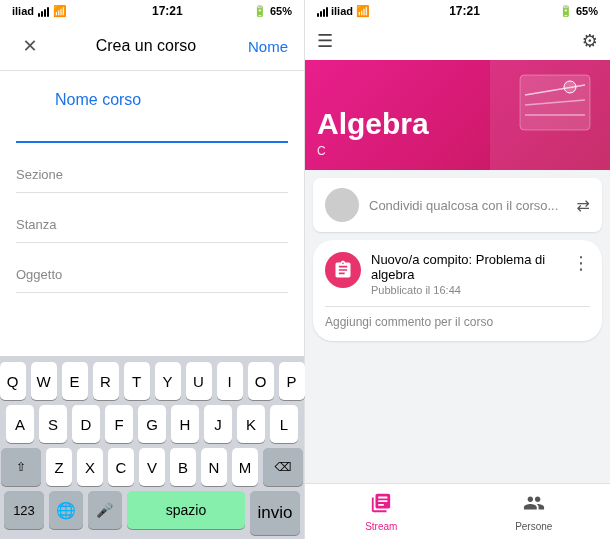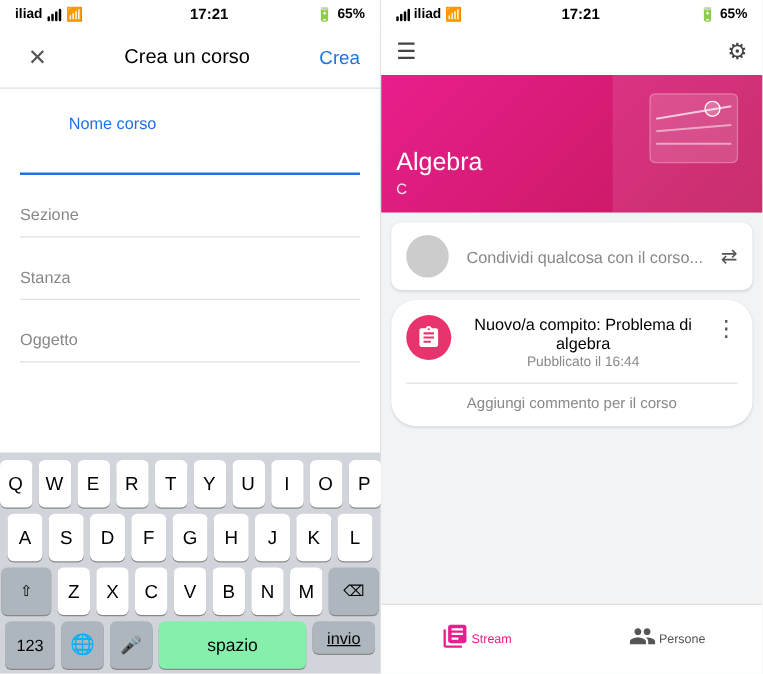--- a/index.html
+++ b/index.html
@@ -77,21 +77,21 @@
       border-bottom: 1px solid #e0e0e0;
       padding-bottom: 6px;
       position: relative;
     }
 
     .form-field.active {
       border-bottom: 2px solid #1a73e8;
     }
 
     .form-label {
-      font-size: 13px;
+      font-size: 16px;
       color: #1a73e8;
       margin-bottom: 4px;
       padding-left: 39px;
     }
 
     .form-label-inactive {
       font-size: 13px;
       color: #888;
       margin-bottom: 4px;
     }
@@ -208,29 +208,28 @@
       align-items: center;
       justify-content: center;
       font-size: 14px;
       cursor: pointer;
       box-shadow: 0 1px 0 #888;
     }
 
     .key-return {
       background: #adb5bd;
       border-radius: 5px;
-      height: 26px;
+      height: 44px;
       width: 50px;
       display: flex;
       align-items: center;
       justify-content: center;
-      font-size: 13px;
+      font-size: 17px;
       cursor: pointer;
       box-shadow: 0 1px 0 #888;
-      text-decoration: underline;
     }
 
     
     .right-panel {
       width: 305px;
       height: 539px;
       background: #f1f3f4;
       display: flex;
       flex-direction: column;
     }
@@ -286,36 +285,35 @@
     }
 
     .banner-lines {
       position: absolute;
       right: 10px;
       top: 10px;
     }
 
     .course-name {
       color: #fff;
-      font-size: 20px;
-      font-weight: 400;
+      font-size: 30px;
+      font-weight: 700;
       line-height: 1.2;
     }
 
     .course-sub {
       color: rgba(255,255,255,0.85);
       font-size: 12px;
       margin-top: 2px;
     }
 
     .stream-content {
       flex: 1;
       overflow-y: auto;
       padding: 8px;
-      text-align: center;
     }
 
     .share-card {
       background: #fff;
       border-radius: 8px;
       padding: 10px 12px;
       display: flex;
       align-items: center;
       gap: 10px;
       margin-bottom: 8px;
@@ -402,21 +400,21 @@
     .bottom-nav {
       display: flex;
       background: #fff;
       border-top: 1px solid #e0e0e0;
       height: 56px;
     }
 
     .nav-item {
       flex: 1;
       display: flex;
-      flex-direction: row;
+      flex-direction: column;
       align-items: center;
       justify-content: center;
       cursor: pointer;
       gap: 2px;
     }
 
     .nav-icon {
       font-size: 20px;
     }
 
@@ -465,21 +463,21 @@
     <span style="position:absolute;left:152px;font-size:12px;font-weight:600;">17:21</span>
     <div style="display:flex;align-items:center;gap:3px;">
       <span>🔋</span>
       <span style="font-size:11px;">65%</span>
     </div>
   </div>
 
   <div class="modal-header">
     <div class="close-btn">✕</div>
     <div class="modal-title">Crea un corso</div>
-    <div class="crea-btn">Crea</div>
+    <div class="crea-btn">Nome</div>
   </div>
 
   <div class="form-section">
 
     <div class="form-field active">
       <div class="form-label">Nome corso</div>
       <input class="form-input" type="text" style="">
     </div>
 
     <div class="form-field" style="margin-top:24px;">

